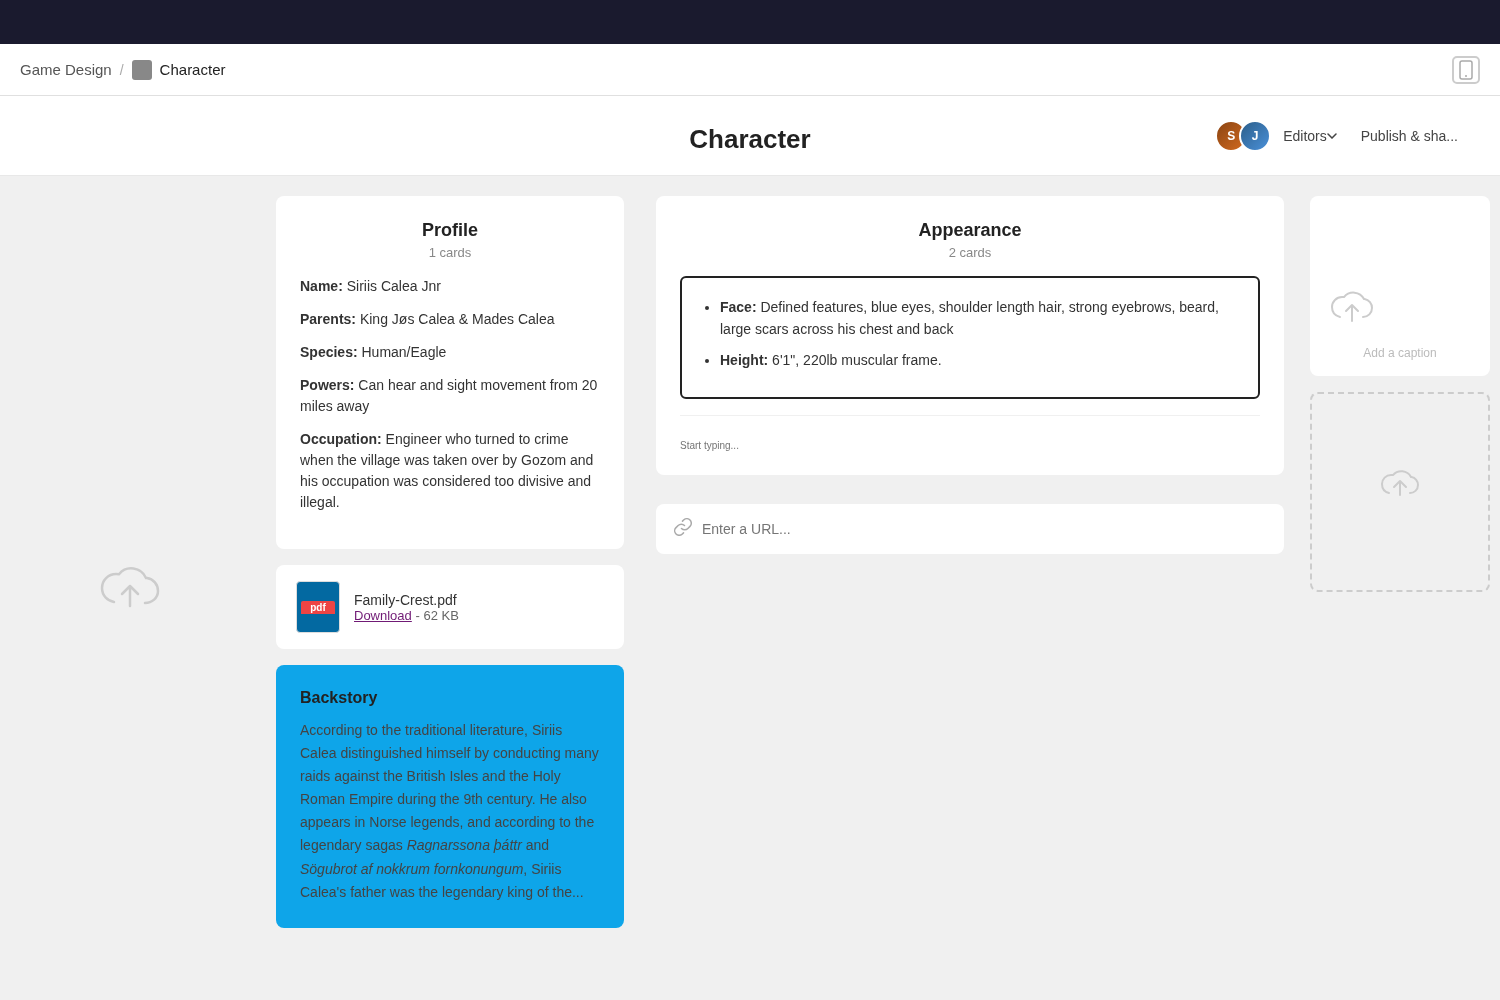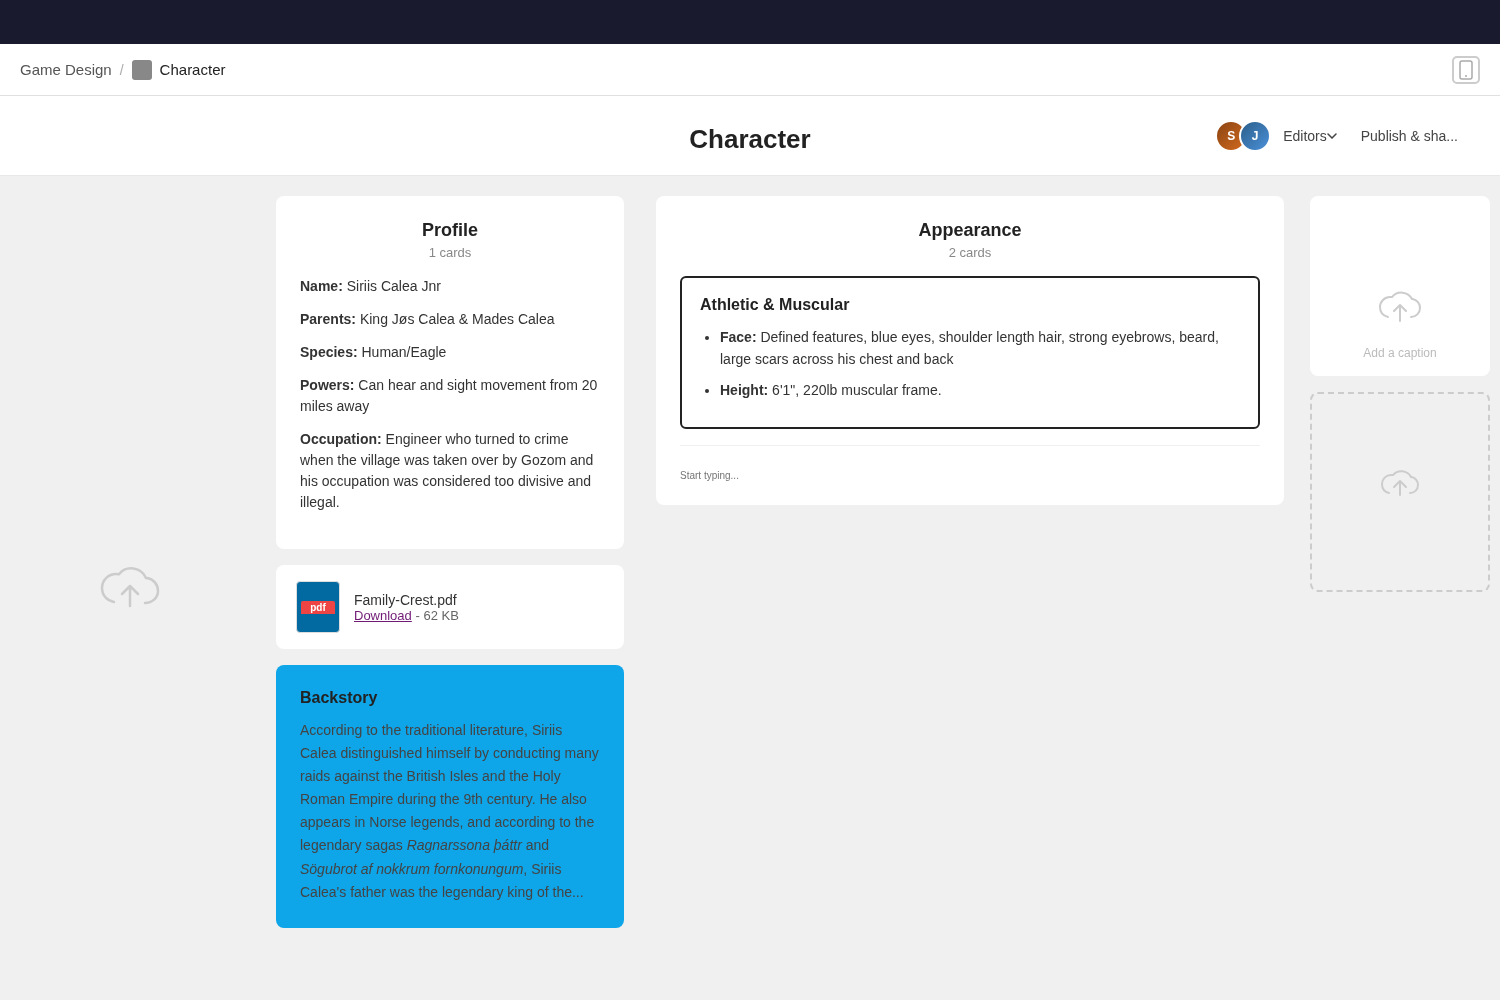--- a/index.html
+++ b/index.html
@@ -350,21 +350,20 @@
       display: flex;
       flex-direction: column;
       gap: 16px;
     }
     .upload-card {
       background: #fff;
       border-radius: 8px;
       height: 180px;
       display: flex;
       flex-direction: column;
-      align-items: center;
       justify-content: flex-end;
       padding: 16px;
       position: relative;
     }
     .upload-card-icon {
       font-size: 40px;
       color: #ccc;
       margin-bottom: 8px;
     }
     .upload-caption {
@@ -516,38 +515,46 @@
 
   </div>
 
   <div class="appearance-col">
 
     <div class="appearance-container">
       <div class="section-header">Appearance</div>
       <div class="section-cards-count">2 cards</div>
 
       <div class="appearance-card">
-        <div class="appearance-card-title">Athletic &amp; Muscular</div>
         <ul class="appearance-list">
           <li>
             <strong>Face:</strong>
             <span> Defined features, blue eyes, shoulder length hair, strong eyebrows, beard, large scars across his chest and back</span>
           </li>
           <li>
             <strong>Height:</strong>
             <span> 6'1", 220lb muscular frame.</span>
           </li>
         </ul>
       </div>
 
       <div class="start-typing-area">
         <input type="text" class="start-typing-input" placeholder="Start typing..." style="">
       </div>
     </div>
 
+    <div class="url-area">
+      <span class="link-icon">
+        <svg width="18" height="18" viewBox="0 0 18 18" fill="none">
+          <path d="M7.5 10.5a4.5 4.5 0 0 0 6.364 0l2.121-2.121a4.5 4.5 0 0 0-6.364-6.364L8.5 3.136" stroke="#aaa" stroke-width="1.5" stroke-linecap="round"></path>
+          <path d="M10.5 7.5a4.5 4.5 0 0 0-6.364 0L2.015 9.621a4.5 4.5 0 0 0 6.364 6.364L9.5 14.864" stroke="#aaa" stroke-width="1.5" stroke-linecap="round"></path>
+        </svg>
+      </span>
+      <input type="text" class="url-input" placeholder="Enter a URL..." style="">
+    </div>
 
   </div>
 
   <div class="far-right-col">
 
     <div class="upload-card">
       <div class="upload-card-icon">
         <svg width="52" height="44" viewBox="0 0 52 44" fill="none">
           <path d="M26 36V20M26 20L20 26M26 20L32 26" stroke="#ccc" stroke-width="2" stroke-linecap="round" stroke-linejoin="round"></path>
           <path d="M14 32c-4-1-8-4-8-10a10 10 0 0 1 10-10l2 .1A12 12 0 0 1 38 14l.6 0A9 9 0 0 1 46 23c0 5-4 9-9 9" stroke="#ccc" stroke-width="2" stroke-linecap="round"></path>

